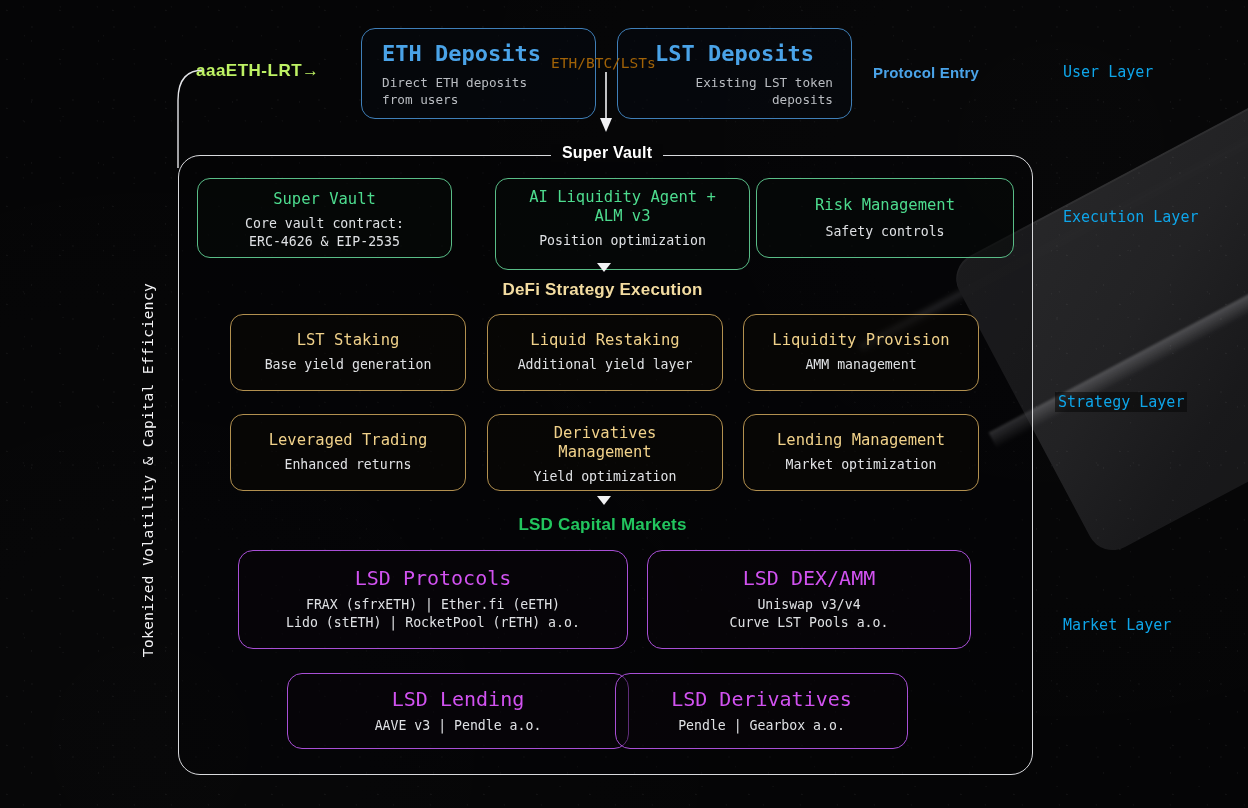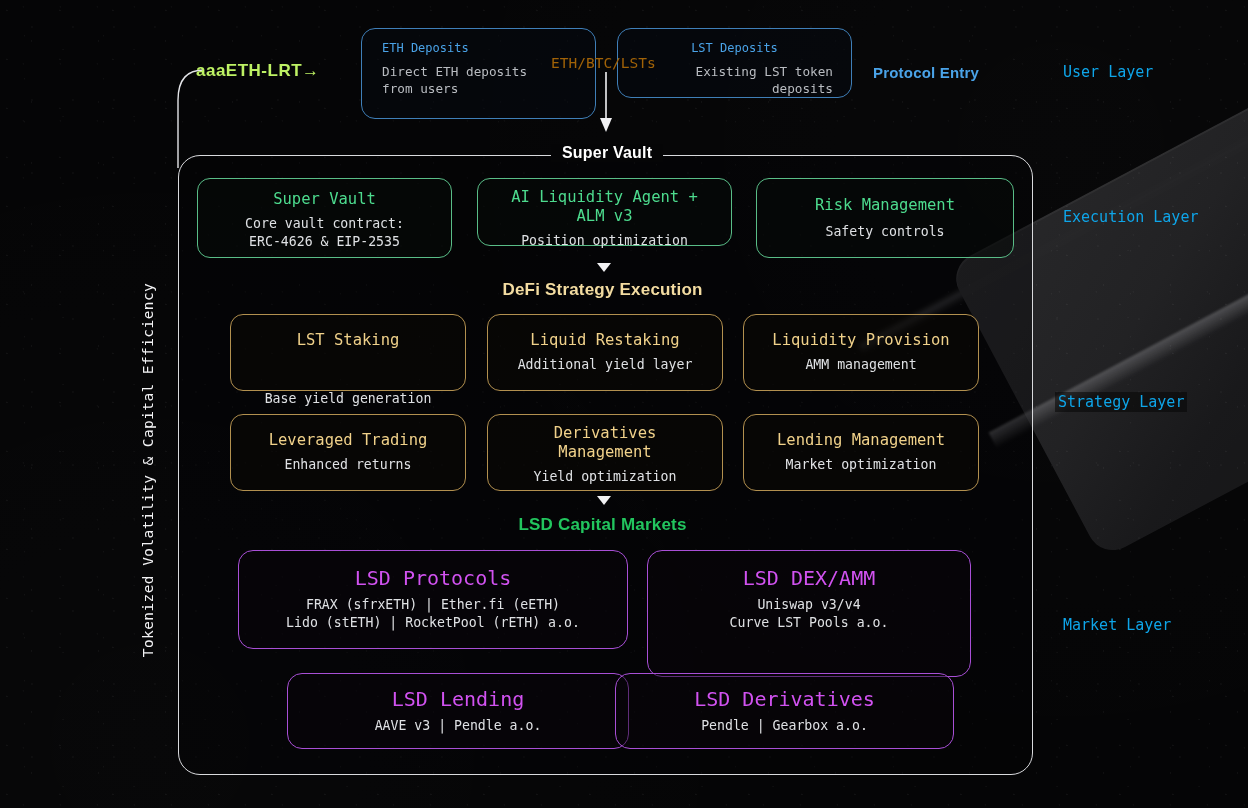--- a/index.html
+++ b/index.html
@@ -56,21 +56,21 @@
 
   .abs { position: absolute; }
   .mono { font-family: "DejaVu Sans Mono", monospace; }
   .sans { font-family: "Liberation Sans", sans-serif; font-weight: 700; letter-spacing: .2px; }
 
   
   .card-blue {
     border: 1.6px solid #3f7fb8; border-radius: 14px;
     background: rgba(6,10,16,0.55);
   }
-  .card-title-blue { color: #4aa3e8; font-size: 12px; font-weight: 400; }
+  .card-title-blue { color: #4aa3e8; font-size: 22px; font-weight: 700; }
   .card-sub { color: #b9bcc1; font-size: 12.7px; line-height: 17px; }
 
   
   #vault-container {
     left: 178px; top: 155px; width: 855px; height: 620px;
     border: 1.4px solid #d9dadd; border-radius: 22px;
     background: rgba(4,4,6,0.35);
   }
   #vault-legend {
     left: 551px; top: 144px;
@@ -129,21 +129,21 @@
   <div class="abs sans" style="left:196px; top:61px; font-size:17px; color:#bef264; letter-spacing:.5px;">
     <span>aaaETH-LRT→</span>
   </div>
 
   <div class="abs card-blue" style="left:361px; top:28px; width:235px; height:91px;">
     <div class="mono card-title-blue" style="padding:12px 0 0 20px;">ETH Deposits</div>
     <div class="mono card-sub" style="padding:8px 0 0 20px; white-space:pre-line;">Direct ETH deposits
 from users</div>
   </div>
 
-  <div class="abs card-blue" style="left:617px; top:28px; width:235px; height:70px;">
+  <div class="abs card-blue" style="left:617px; top:28px; width:235px; height:91px;">
     <div class="mono card-title-blue ctr" style="padding:12px 0 0 0;">LST Deposits</div>
     <div class="mono card-sub" style="padding:8px 18px 0 0; white-space:pre-line; text-align:right;">Existing LST token
 deposits</div>
   </div>
 
   <div class="abs mono" style="left:551px; top:55px; font-size:14.5px; color:#a16207;">
     <span>ETH/BTC/LSTs</span>
   </div>
   <svg class="abs" style="left:598px; top:72px; width:16px; height:62px;" viewBox="0 0 16 62">
     <line x1="8" y1="0" x2="8" y2="47" stroke="#f2f2f4" stroke-width="1.6"></line>
@@ -161,21 +161,21 @@
   <div class="abs sans" id="vault-legend">
     <span>Super Vault</span>
   </div>
 
   <div class="abs card-green" style="left:197px; top:178px; width:255px; height:80px;">
     <div class="mono t-green ctr" style="padding-top:11px; white-space:pre-line;">Super Vault</div>
     <div class="mono body-white ctr" style="padding-top:6px; white-space:pre-line;">Core vault contract:
 ERC-4626 &amp; EIP-2535</div>
   </div>
 
-  <div class="abs card-green" style="left:477px; top:178px; width:255px; height:68px;">
+  <div class="abs card-green" style="left:495px; top:178px; width:255px; height:92px;">
     <div class="mono t-green ctr" style="padding-top:9px; white-space:pre-line;">AI Liquidity Agent +
 ALM v3</div>
     <div class="mono body-white ctr" style="padding-top:6px; white-space:pre-line;">Position optimization</div>
   </div>
 
   <div class="abs card-green" style="left:756px; top:178px; width:258px; height:80px;">
     <div class="mono t-green ctr" style="padding-top:17px; white-space:pre-line;">Risk Management</div>
     <div class="mono body-white ctr" style="padding-top:8px; white-space:pre-line;">Safety controls</div>
   </div>
 
@@ -183,21 +183,21 @@
     <span>Execution Layer</span>
   </div>
 
   <div class="abs tri" style="left:597px; top:263px;"></div>
   <div class="abs sans sect-head sect-gold" style="left:0; top:280px; width:1208px; text-align:center;">
     <span style="display:inline-block; margin-left:-3px;">DeFi Strategy Execution</span>
   </div>
 
   <div class="abs card-gold" style="left:230px; top:314px; width:236px; height:77px;">
     <div class="mono t-gold ctr" style="padding-top:16px; white-space:pre-line;">LST Staking</div>
-    <div class="mono body-white ctr" style="padding-top:6px;margin-top:34px;">Base yield generation</div>
+    <div class="mono body-white ctr" style="padding-top:6px;">Base yield generation</div>
   </div>
   <div class="abs card-gold" style="left:487px; top:314px; width:236px; height:77px;">
     <div class="mono t-gold ctr" style="padding-top:16px; white-space:pre-line;">Liquid Restaking</div>
     <div class="mono body-white ctr" style="padding-top:6px;">Additional yield layer</div>
   </div>
   <div class="abs card-gold" style="left:743px; top:314px; width:236px; height:77px;">
     <div class="mono t-gold ctr" style="padding-top:16px; white-space:pre-line;">Liquidity Provision</div>
     <div class="mono body-white ctr" style="padding-top:6px;">AMM management</div>
   </div>
 
@@ -223,32 +223,32 @@
   <div class="abs sans sect-head sect-purple" style="left:0; top:515px; width:1208px; text-align:center;">
     <span style="display:inline-block; margin-left:-3px;">LSD Capital Markets</span>
   </div>
 
   <div class="abs card-purple" style="left:238px; top:550px; width:390px; height:99px;">
     <div class="mono t-purple ctr" style="padding-top:18px;">LSD Protocols</div>
     <div class="mono body-white ctr" style="padding-top:8px; white-space:pre-line;">FRAX (sfrxETH)  |  Ether.fi (eETH)
 Lido (stETH)  |  RocketPool (rETH) a.o.</div>
   </div>
 
-  <div class="abs card-purple" style="left:647px; top:550px; width:324px; height:127px;">
+  <div class="abs card-purple" style="left:647px; top:550px; width:324px; height:99px;">
     <div class="mono t-purple ctr" style="padding-top:18px;">LSD DEX/AMM</div>
     <div class="mono body-white ctr" style="padding-top:8px; white-space:pre-line;">Uniswap v3/v4
 Curve LST Pools a.o.</div>
   </div>
 
   <div class="abs card-purple" style="left:287px; top:673px; width:342px; height:76px;">
     <div class="mono t-purple ctr" style="padding-top:16px;">LSD Lending</div>
     <div class="mono body-white ctr" style="padding-top:8px; white-space:pre-line;">AAVE v3  | Pendle a.o.</div>
   </div>
 
-  <div class="abs card-purple" style="left:615px; top:673px; width:339px; height:76px;">
+  <div class="abs card-purple" style="left:615px; top:673px; width:293px; height:76px;">
     <div class="mono t-purple ctr" style="padding-top:16px;">LSD Derivatives</div>
     <div class="mono body-white ctr" style="padding-top:8px; white-space:pre-line;">Pendle  |  Gearbox  a.o.</div>
   </div>
 
   <div class="abs mono layer-label" style="left:1063px; top:616px;">
     <span>Market Layer</span>
   </div>
 
 </div>
 

